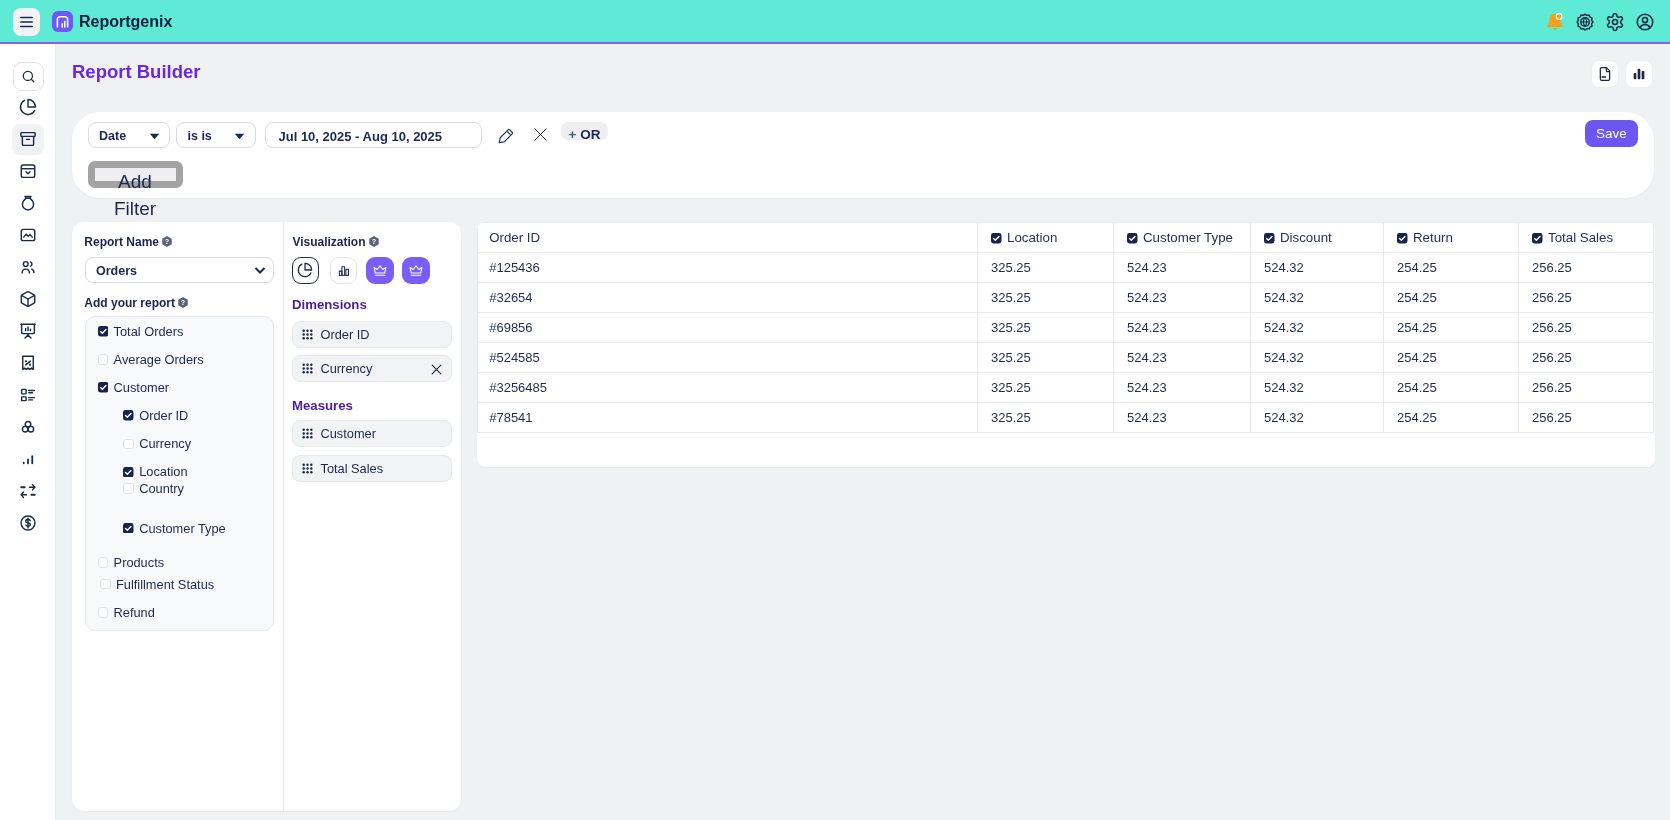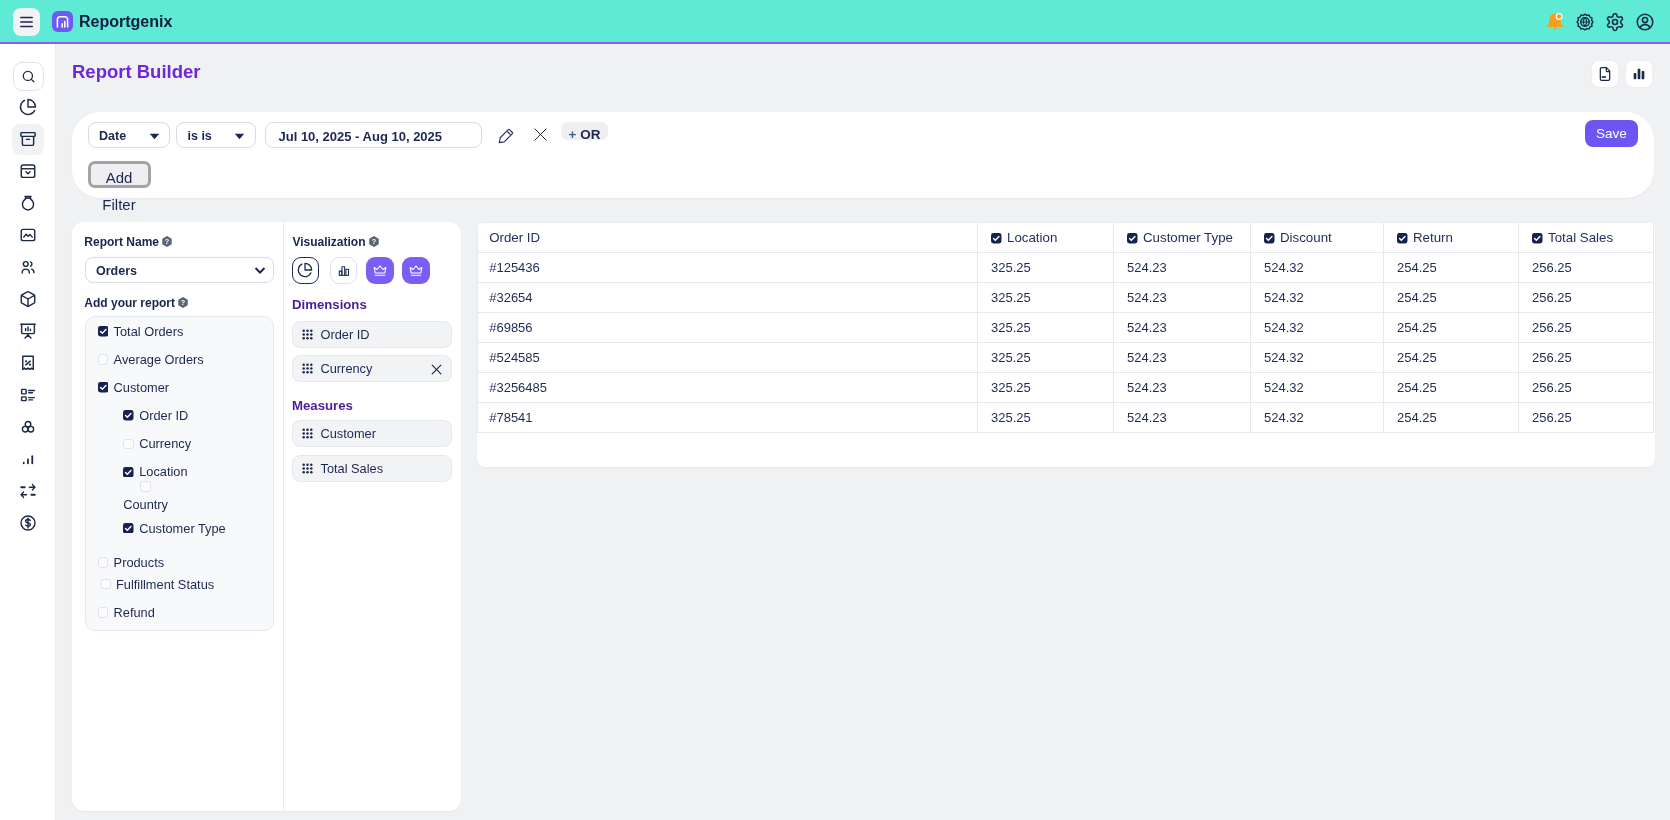--- a/index.html
+++ b/index.html
@@ -191,21 +191,21 @@
     </div>
  <svg class="abs" style="left:426px;top:16px" width="16" height="16" viewBox="0 0 24 24" fill="none" stroke="#243563" stroke-width="1.8" stroke-linejoin="round">
       <path d="M21.2 6.4L17.6 2.8a1.8 1.8 0 0 0-2.5 0L3.3 14.6 2 22l7.4-1.3L21.2 8.9a1.8 1.8 0 0 0 0-2.5z"></path>
       <path d="M14 5.2l4.8 4.8"></path>
     </svg>
  <svg class="abs" style="left:461px;top:15px" width="15" height="15" viewBox="0 0 24 24" fill="none" stroke="#23262e" stroke-width="1.6" stroke-linecap="round">
       <path d="M3 3l18 18M21 3L3 21"></path>
     </svg>
  <div class="gbtn" style="left:489px;top:9.5px;width:47px;height:18px;line-height:26px;"><span style="color:#44598f;">+</span> OR</div>
  <div id="save">Save</div>
- <div class="gbtn" style="left:15.5px;top:49px;width:63px;height:27px;line-height:27px;border:3px solid #a3a3a3;font-weight:400;font-size:15px;">Add Filter</div>
+ <div class="gbtn" style="left:15.5px;top:49px;width:95px;height:27px;line-height:27px;border:7px solid #a3a3a3;font-weight:400;font-size:19px;">Add Filter</div>
 </div>
 <div class="card" id="lcard" style="left:72px;top:222px;width:389px;height:589px;padding-left:35px;">
  <div class="abs" style="left:211px;top:0;width:1px;height:589px;background:#e9ebef;"></div>
  <div class="lbl" style="left:12.3px;top:12.5px;">Report Name <svg class="hex" width="10" height="11" viewBox="0 0 11 12">
         <path d="M5.5 0L10.7 3v6L5.5 12 0.3 9V3z" fill="#5b6474"></path>
         <text x="5.5" y="8.7" font-size="8" font-weight="700" fill="#fff" text-anchor="middle" font-family="Liberation Sans">?</text>
       </svg></div>
  <div class="inpbox" style="left:12.5px;top:35.3px;width:189px;">
       <span style="position:absolute;left:10.5px;top:6px;">Orders</span>
       <svg class="abs" style="left:168px;top:8px" width="12" height="9" viewBox="0 0 12 9" fill="none" stroke="#1c2850" stroke-width="2">
@@ -246,21 +246,21 @@
       <span class="ub"></span>
       <span>Currency</span>
     </div>
  <div class="ckrow" style="left:51.2px;top:242.4px;">
       <svg class="ckb" width="10.5" height="10.5" viewBox="0 0 14 14">
         <rect width="14" height="14" rx="3.2" fill="#17234e"></rect>
         <path d="M3.4 7.2l2.4 2.4 4.8-4.9" stroke="#fff" stroke-width="1.9" fill="none" stroke-linecap="round"></path>
       </svg>
       <span>Location</span>
     </div>
- <div class="ckrow" style="left:51.2px;top:259px;flex-direction:column;">
+ <div class="ckrow" style="left:51.2px;top:259px;">
       <span class="ub"></span>
       <span>Country</span>
     </div>
  <div class="ckrow" style="left:51.2px;top:298.6px;">
       <svg class="ckb" width="10.5" height="10.5" viewBox="0 0 14 14">
         <rect width="14" height="14" rx="3.2" fill="#17234e"></rect>
         <path d="M3.4 7.2l2.4 2.4 4.8-4.9" stroke="#fff" stroke-width="1.9" fill="none" stroke-linecap="round"></path>
       </svg>
       <span>Customer Type</span>
     </div>

